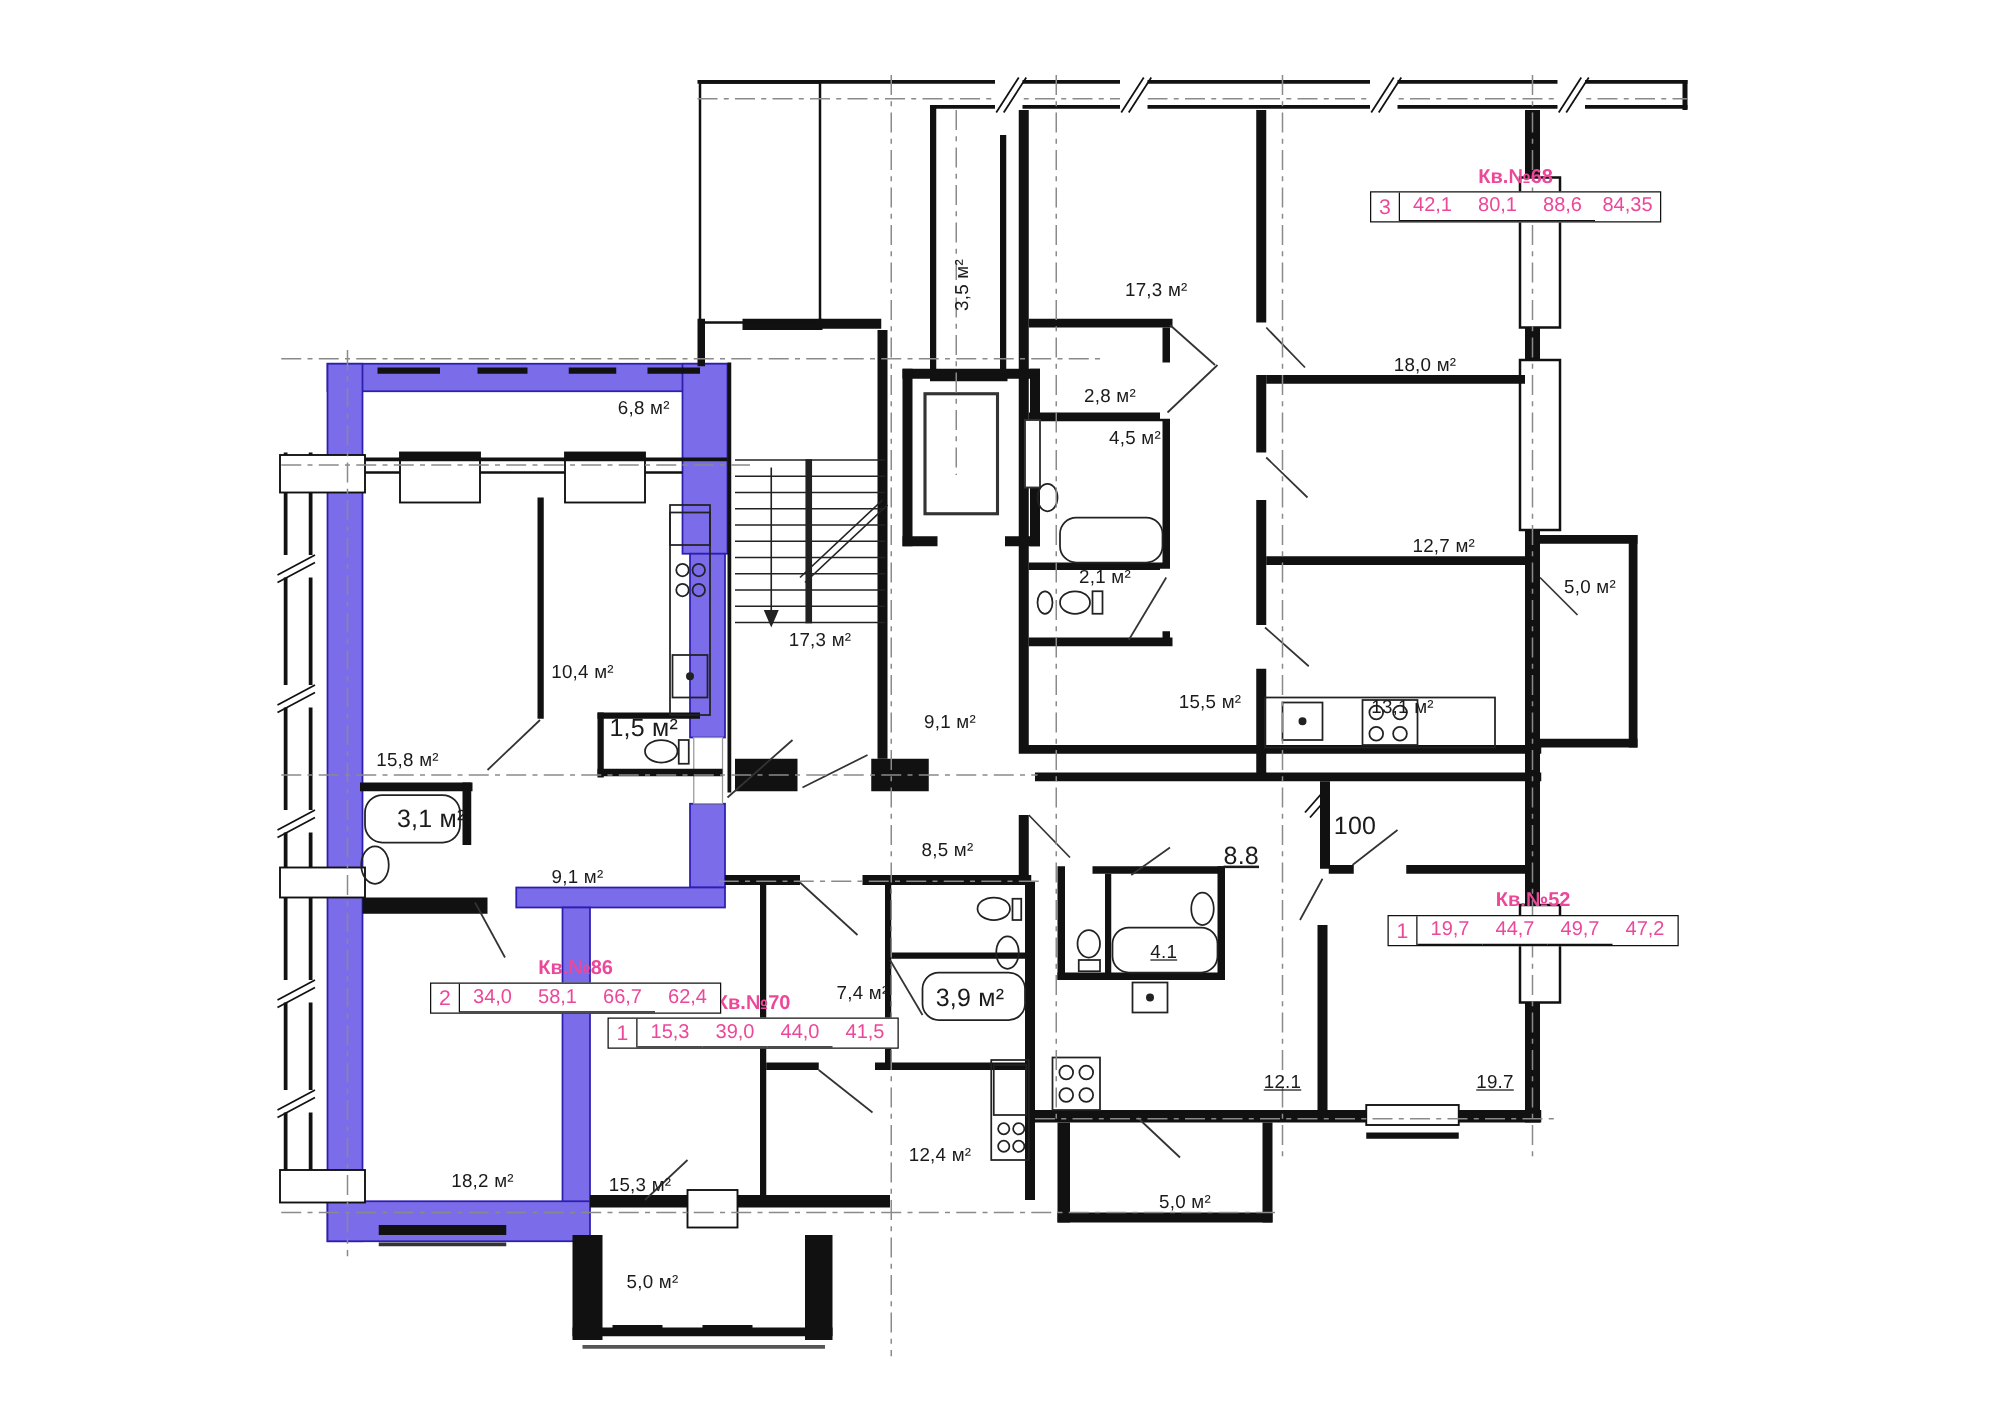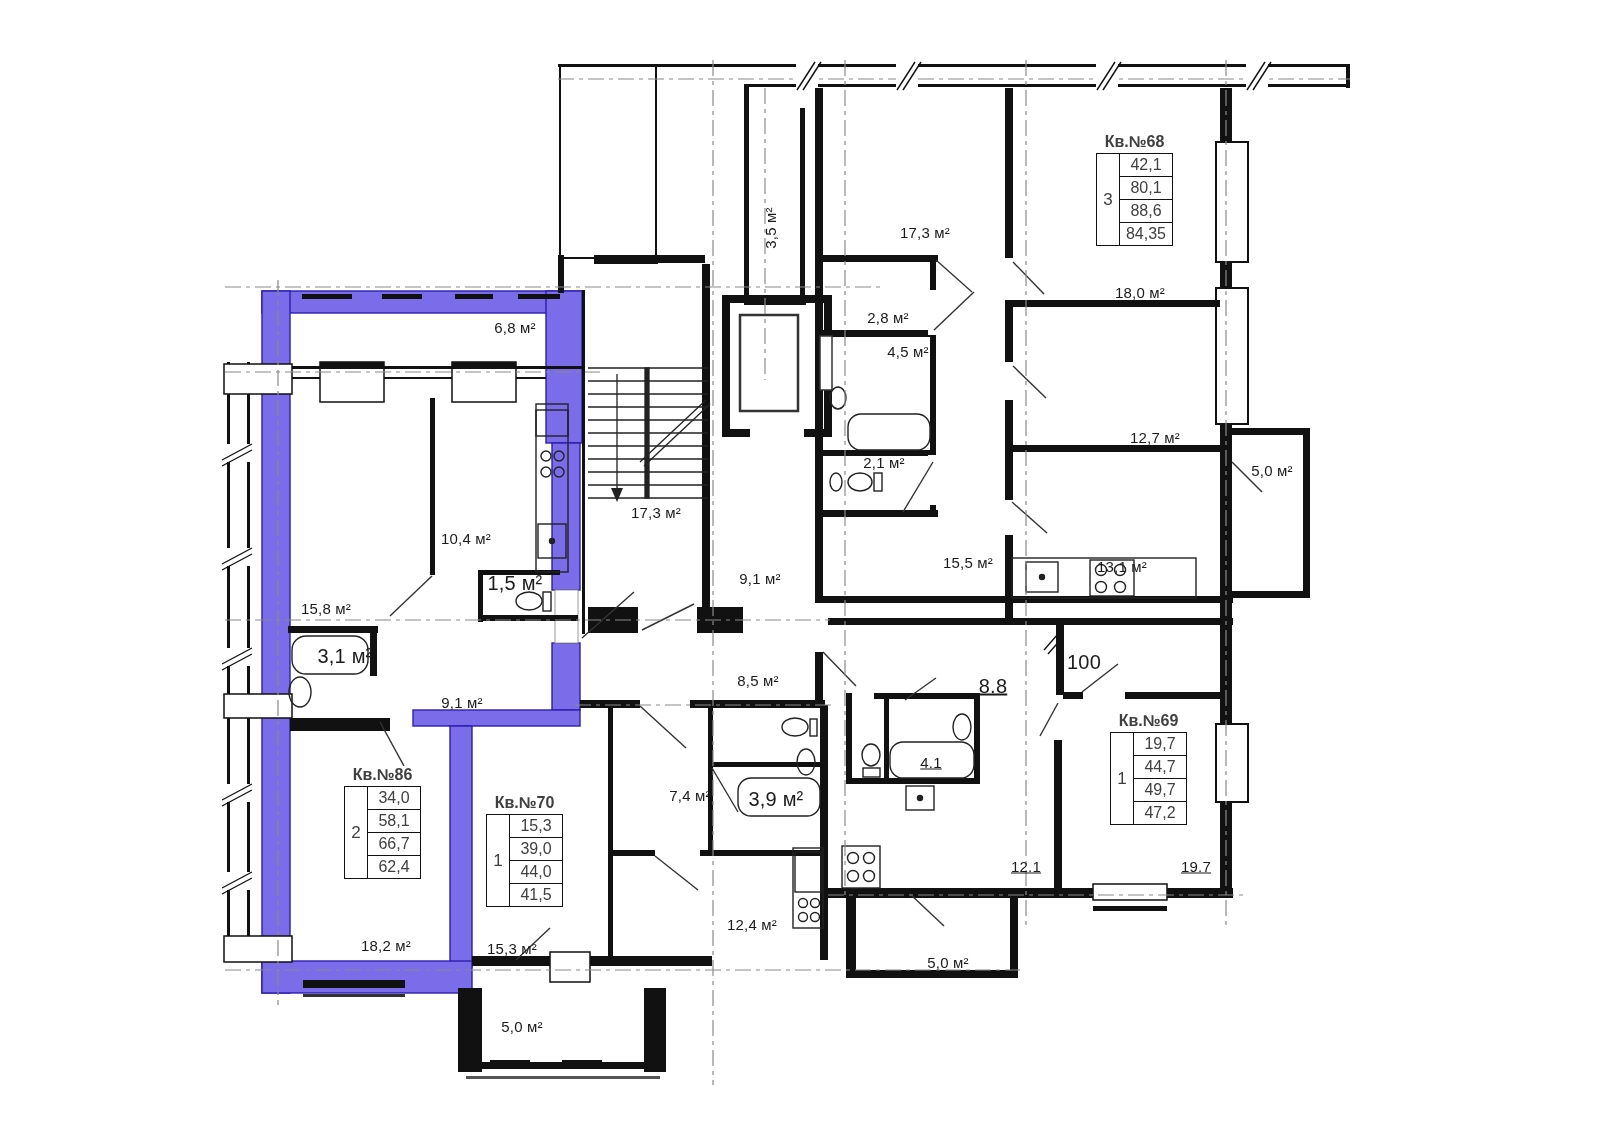--- a/index.html
+++ b/index.html
@@ -4,26 +4,26 @@
 <style>
   html,body{margin:0;padding:0;background:#fff;}
   #stage{position:relative;width:1600px;height:1131px;background:#fff;overflow:hidden;
          font-family:"Liberation Sans",sans-serif;}
   #stage svg{position:absolute;left:0;top:0;}
   .lbl{position:absolute;transform:translate(-50%,-50%);font-size:15px;color:#1b1b1b;
        white-space:nowrap;letter-spacing:.2px;}
   .lbl.sm{font-size:20px;}
   .lbl.ul{text-decoration:underline;}
   .lbl.vert{transform:translate(-50%,-50%) rotate(-90deg);}
-  .apt{position:absolute;color:#404040;}
+  .apt{position:absolute;color:#ec4899;}
   .apt-title{font-size:16px;font-weight:bold;text-align:center;margin-bottom:2px;white-space:nowrap;}
   .apt-table{display:flex;border:1.6px solid #111;background:#fff;}
   .apt-rooms{width:22px;display:flex;align-items:center;justify-content:center;
              font-size:17px;border-right:1.4px solid #111;}
-  .apt-vals{display:flex;flex-direction:column;justify-content:center;}
+  .apt-vals{display:flex;flex-direction:row;justify-content:center;}
   .apt-vals div{width:52px;height:22px;line-height:22px;text-align:center;font-size:16px;
                 border-bottom:1.4px solid #111;}
   .apt-vals div:last-child{border-bottom:none;}
 </style>
 </head>
 <body>
 
 <div id="stage">
 
 <svg width="1600" height="1131" viewBox="0 0 1600 1131">
@@ -355,21 +355,21 @@
     <div class="apt-vals">
       <div>42,1</div>
       <div>80,1</div>
       <div>88,6</div>
       <div>84,35</div>
     </div>
   </div>
 </div>
 
 <div class="apt" style="left:1110px;top:712px">
-  <div class="apt-title">Кв.№69</div>
+  <div class="apt-title">Кв.№52</div>
   <div class="apt-table">
     <div class="apt-rooms">1</div>
     <div class="apt-vals">
       <div>19,7</div>
       <div>44,7</div>
       <div>49,7</div>
       <div>47,2</div>
     </div>
   </div>
 </div>

